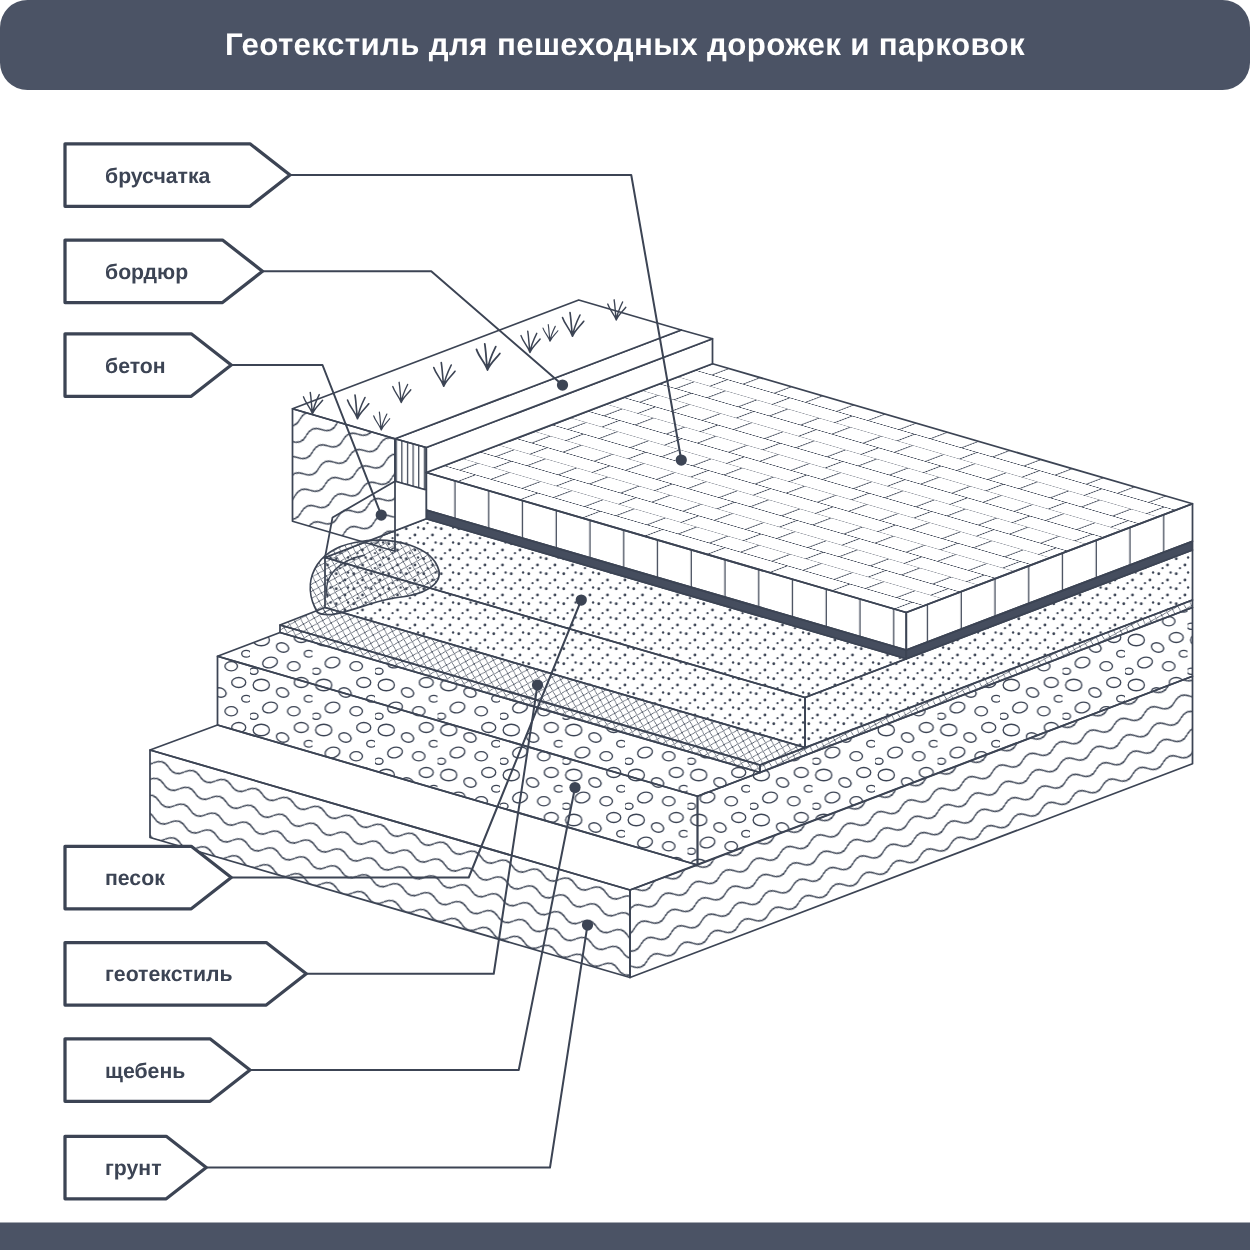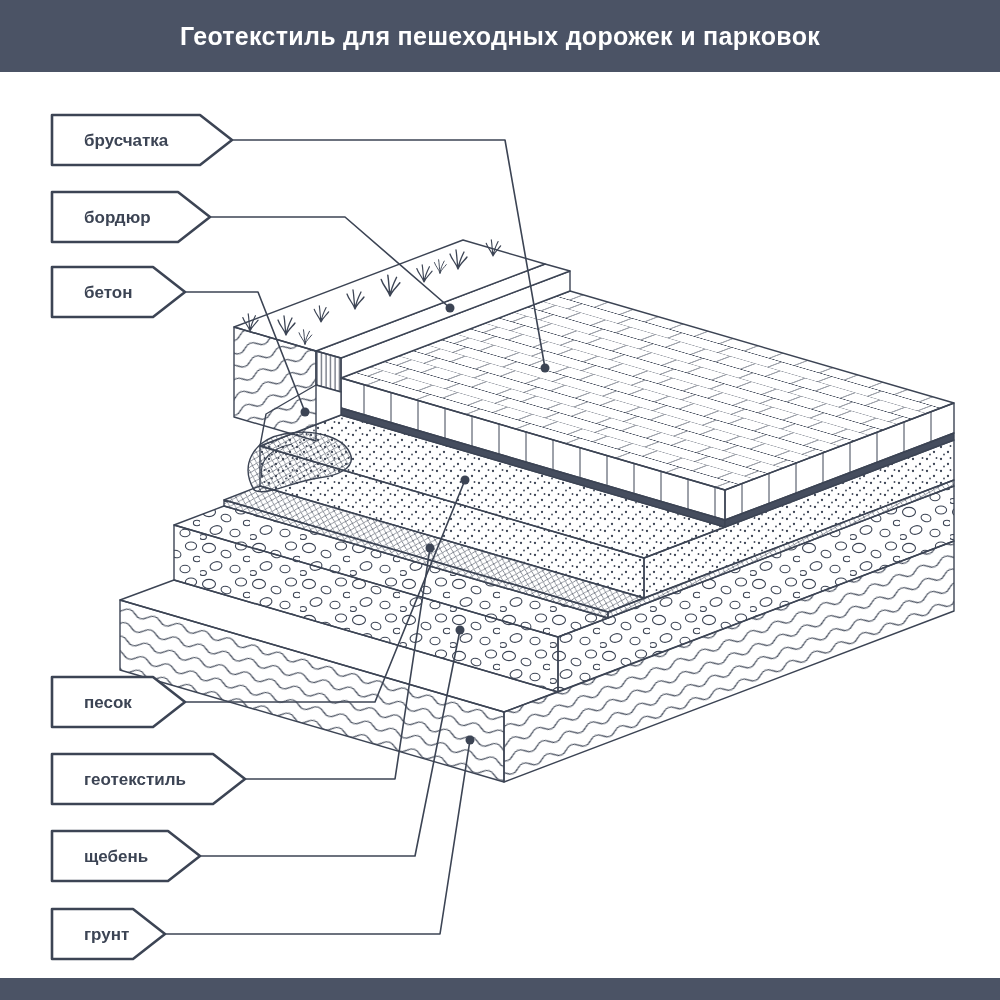--- a/index.html
+++ b/index.html
@@ -1,21 +1,21 @@
 <!DOCTYPE html>
 <html style="--bar: #4b5365;"><head>
 <meta charset="utf-8">
 <style>
   html,body{margin:0;padding:0;}
   body{
     width:1000px;height:1000px;position:relative;overflow:hidden;
     background:#ffffff;font-family:"Liberation Sans",sans-serif;
   }
   .bar{position:absolute;left:0;width:100%;background:var(--bar,#4b5365);}
-  .bar-top{top:0;height:72px;display:flex;align-items:center;justify-content:center;}
+  .bar-top{top:0;height:72px;display:flex;align-items:center;justify-content:center;border-radius:22px;}
   .bar-bottom{bottom:0;height:22px;}
   .page-title{margin:0;color:#ffffff;font-size:25px;font-weight:700;letter-spacing:.3px;}
   svg.diagram{position:absolute;top:0;left:0;}
   svg text.callout-text{font:700 17px "Liberation Sans",sans-serif;fill:#3c4454;}
   .face{stroke:#3c4454;stroke-width:1.4;stroke-linejoin:round;}
   .thin{stroke:#3c4454;stroke-width:1.1;stroke-linejoin:round;fill:none;}
   .callout-box{fill:#ffffff;stroke:#3c4454;stroke-width:2.6;stroke-linejoin:round;}
   .pointer{fill:none;stroke:#3c4454;stroke-width:1.6;stroke-linejoin:round;}
   .dot{fill:#3c4454;stroke:none;}
 </style>

